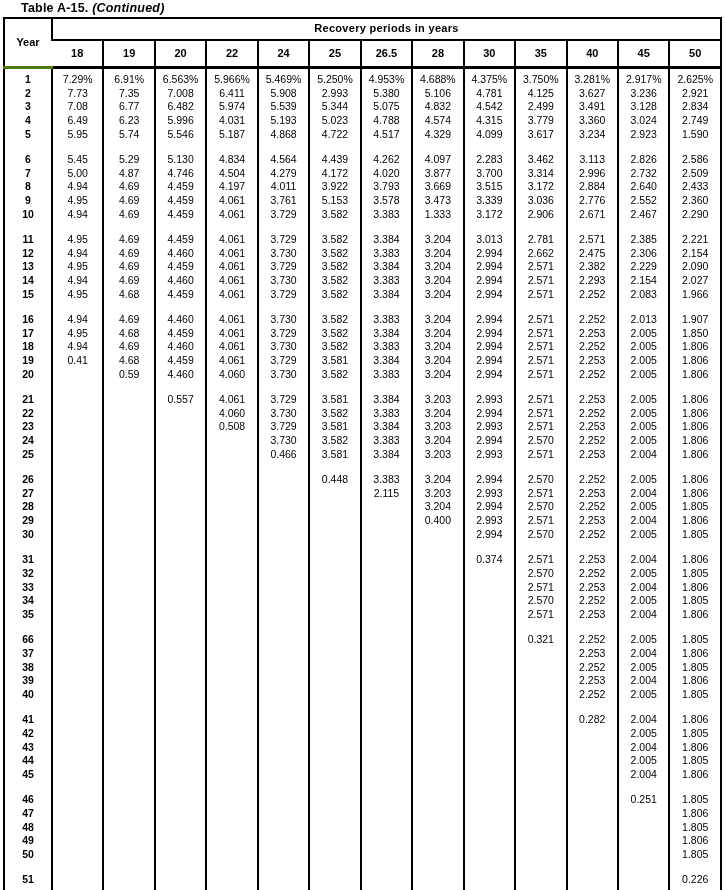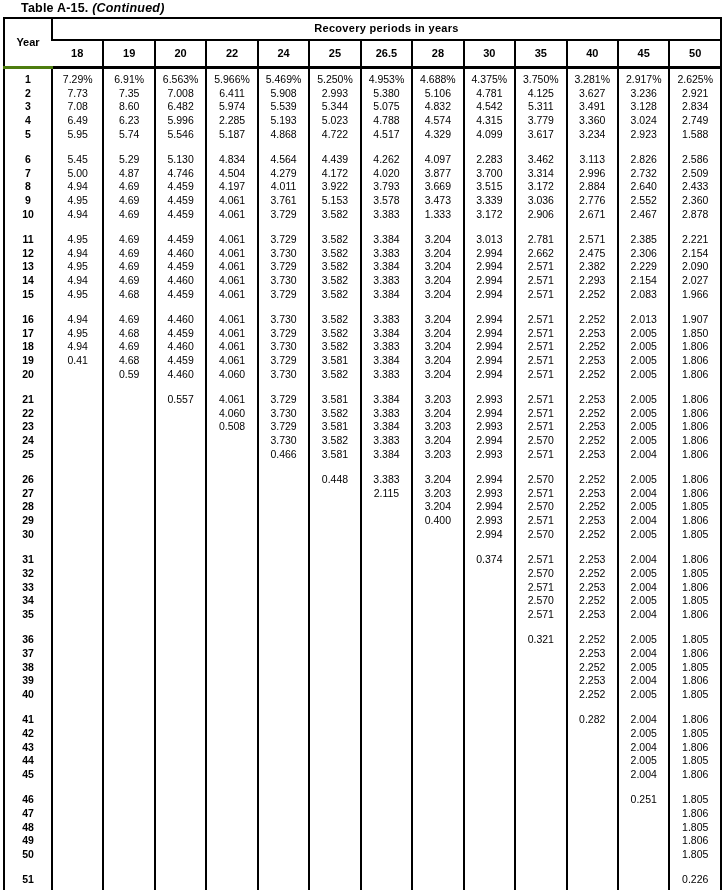--- a/index.html
+++ b/index.html
@@ -139,39 +139,39 @@
           <td>5.106</td>
           <td>4.781</td>
           <td>4.125</td>
           <td>3.627</td>
           <td>3.236</td>
           <td>2.921</td>
         </tr>
         <tr class="data-row">
           <td class="yearcell">3</td>
           <td>7.08</td>
-          <td>8.60</td>
+          <td>6.77</td>
           <td>6.482</td>
           <td>5.974</td>
           <td>5.539</td>
           <td>5.344</td>
           <td>5.075</td>
           <td>4.832</td>
           <td>4.542</td>
-          <td>5.311</td>
+          <td>2.499</td>
           <td>3.491</td>
           <td>3.128</td>
           <td>2.834</td>
         </tr>
         <tr class="data-row">
           <td class="yearcell">4</td>
           <td>6.49</td>
           <td>6.23</td>
           <td>5.996</td>
-          <td>2.285</td>
+          <td>4.031</td>
           <td>5.193</td>
           <td>5.023</td>
           <td>4.788</td>
           <td>4.574</td>
           <td>4.315</td>
           <td>3.779</td>
           <td>3.360</td>
           <td>3.024</td>
           <td>2.749</td>
         </tr>
@@ -182,21 +182,21 @@
           <td>5.546</td>
           <td>5.187</td>
           <td>4.868</td>
           <td>4.722</td>
           <td>4.517</td>
           <td>4.329</td>
           <td>4.099</td>
           <td>3.617</td>
           <td>3.234</td>
           <td>2.923</td>
-          <td>1.588</td>
+          <td>1.590</td>
         </tr>
         <tr class="spacer">
           <td></td>
           <td></td>
           <td></td>
           <td></td>
           <td></td>
           <td></td>
           <td></td>
           <td></td>
@@ -278,21 +278,21 @@
           <td>4.459</td>
           <td>4.061</td>
           <td>3.729</td>
           <td>3.582</td>
           <td>3.383</td>
           <td>1.333</td>
           <td>3.172</td>
           <td>2.906</td>
           <td>2.671</td>
           <td>2.467</td>
-          <td>2.878</td>
+          <td>2.290</td>
         </tr>
         <tr class="spacer">
           <td></td>
           <td></td>
           <td></td>
           <td></td>
           <td></td>
           <td></td>
           <td></td>
           <td></td>
@@ -777,21 +777,21 @@
           <td></td>
           <td></td>
           <td></td>
           <td></td>
           <td></td>
           <td></td>
           <td></td>
           <td></td>
         </tr>
         <tr class="data-row">
-          <td class="yearcell">36</td>
+          <td class="yearcell">66</td>
           <td></td>
           <td></td>
           <td></td>
           <td></td>
           <td></td>
           <td></td>
           <td></td>
           <td></td>
           <td></td>
           <td>0.321</td>

